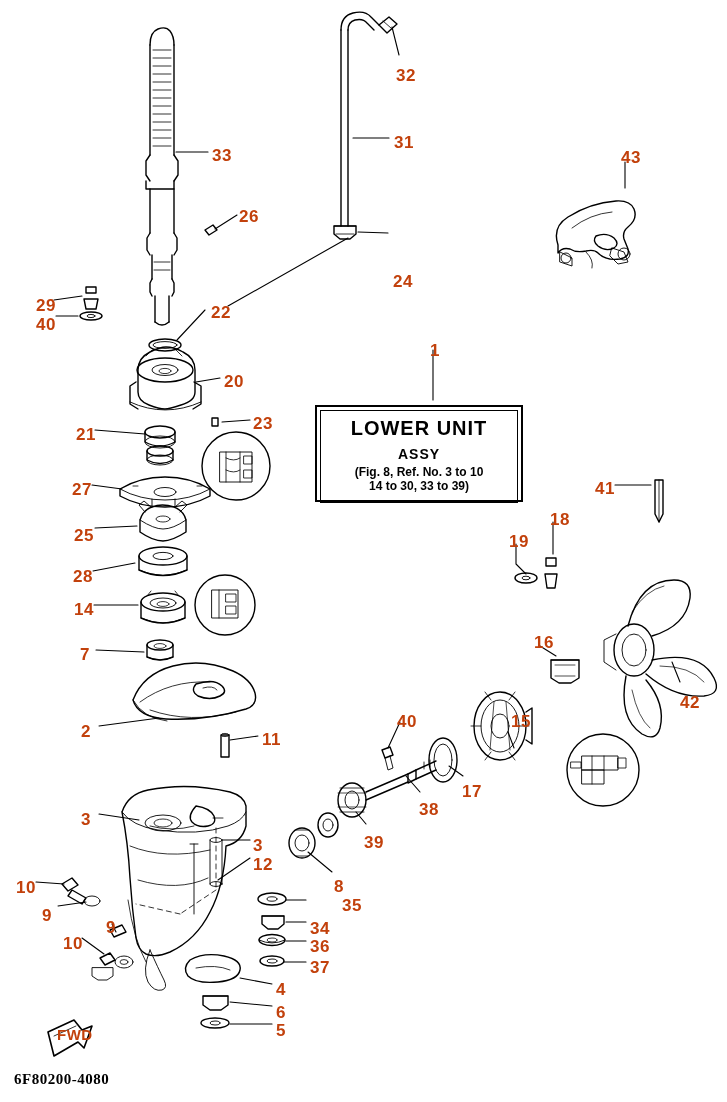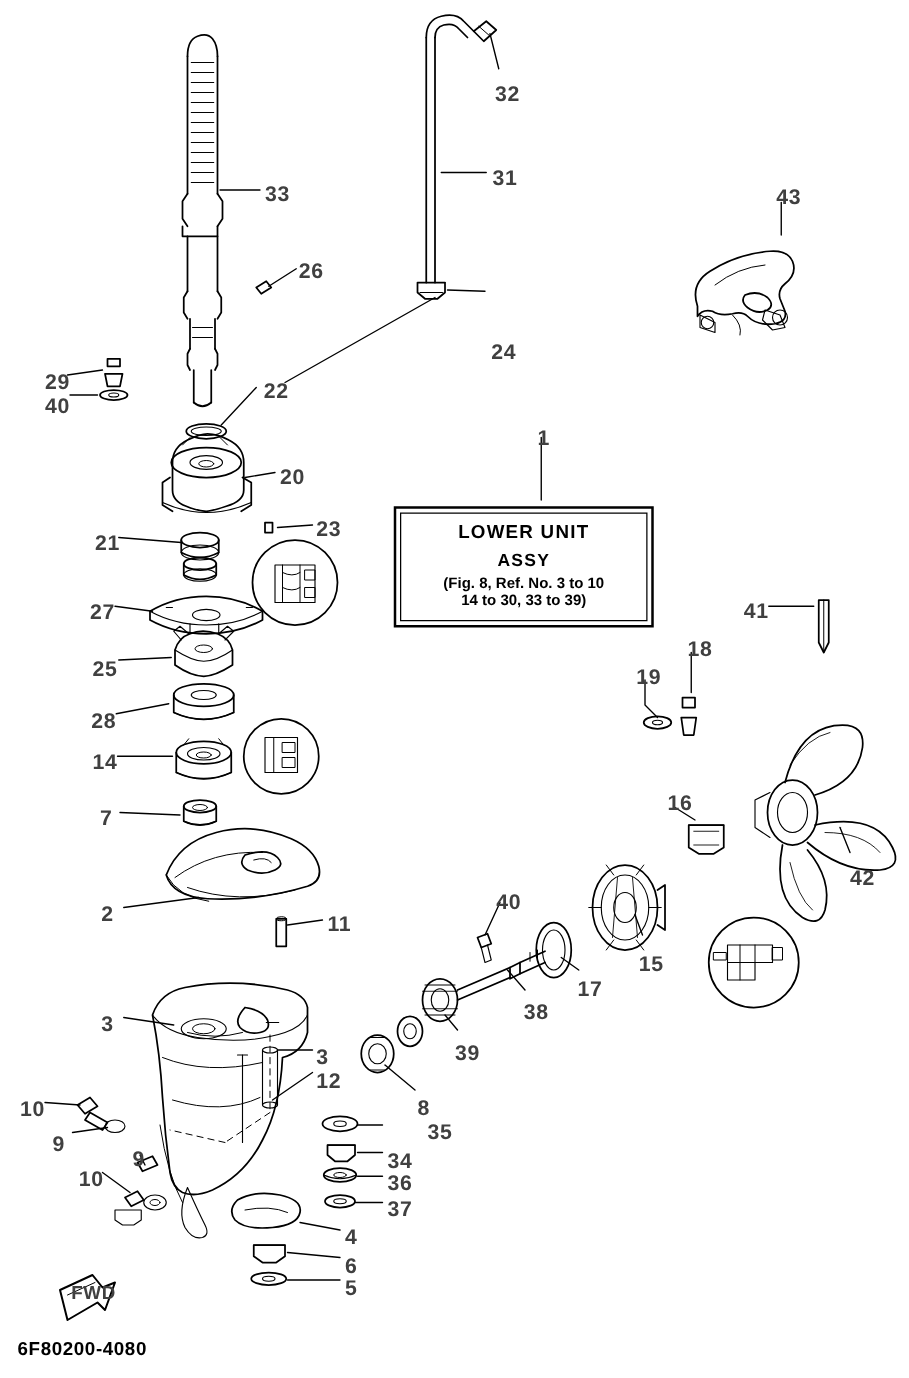--- a/index.html
+++ b/index.html
@@ -1,27 +1,27 @@
 <!DOCTYPE html>
 <html><head>
 <meta charset="utf-8">
 <style>
   html,body{margin:0;padding:0;background:#ffffff;}
   body{width:727px;height:1102px;position:relative;font-family:"Liberation Sans",sans-serif;color:#000;}
   #sheet{position:absolute;left:0;top:0;width:727px;height:1102px;overflow:hidden;}
   svg#art{position:absolute;left:0;top:0;width:727px;height:1102px;}
-  .lbl{position:absolute;font-family:"Liberation Sans",sans-serif;font-size:17px;font-weight:bold;letter-spacing:0.5px;color:#404040;white-space:nowrap;}
+  .lbl{position:absolute;font-family:"Liberation Sans",sans-serif;font-size:17px;font-weight:bold;letter-spacing:0.5px;color:#c2410c;white-space:nowrap;}
   .box-assy{position:absolute;border:2px solid #000;background:#fff;text-align:center;}
   .box-assy .inner{border:1px solid #000;margin:3px;padding:6px 4px 8px 4px;}
-  .assy-t1{font-size:15px;font-weight:bold;letter-spacing:1px;margin-bottom:6px;}
+  .assy-t1{font-size:20px;font-weight:bold;letter-spacing:1px;margin-bottom:6px;}
   .assy-t2{font-size:14px;font-weight:bold;letter-spacing:1px;margin-bottom:4px;}
   .assy-t3{font-size:12px;font-weight:bold;line-height:1.15;}
   .box-ap{position:absolute;border:2px solid #000;background:#fff;}
   .ap-text{position:absolute;right:8px;bottom:2px;font-size:16px;font-weight:bold;}
-  .partno{position:absolute;font-size:15px;font-weight:bold;letter-spacing:0.5px;}
+  .partno{position:absolute;font-size:15px;font-weight:bold;letter-spacing:0.5px;font-family:Liberation Serif, serif;}
 </style>
 </head>
 <body>
 
 <div id="sheet">
 
   <svg id="art" viewBox="0 0 727 1102" xmlns="http://www.w3.org/2000/svg">
     <g fill="none" stroke="#000" stroke-width="1.4" stroke-linecap="round" stroke-linejoin="round">
 
       <path d="M150 45 q0 -13 8 -16 q8 -3 12 2 q4 5 4 14"></path>
@@ -374,21 +374,21 @@
   <div class="lbl" style="left:74px;top:526px;">25</div>
   <div class="lbl" style="left:509px;top:532px;">19</div>
   <div class="lbl" style="left:73px;top:567px;">28</div>
   <div class="lbl" style="left:534px;top:633px;">16</div>
   <div class="lbl" style="left:74px;top:600px;">14</div>
   <div class="lbl" style="left:80px;top:645px;">7</div>
   <div class="lbl" style="left:680px;top:693px;">42</div>
   <div class="lbl" style="left:81px;top:722px;">2</div>
   <div class="lbl" style="left:262px;top:730px;">11</div>
   <div class="lbl" style="left:397px;top:712px;">40</div>
-  <div class="lbl" style="left:511px;top:762px;text-align:right;">15</div>
+  <div class="lbl" style="left:511px;top:712px;text-align:right;">15</div>
   <div class="lbl" style="left:462px;top:782px;">17</div>
   <div class="lbl" style="left:81px;top:810px;">3</div>
   <div class="lbl" style="left:419px;top:800px;">38</div>
   <div class="lbl" style="left:364px;top:833px;">39</div>
   <div class="lbl" style="left:253px;top:836px;">3</div>
   <div class="lbl" style="left:253px;top:855px;">12</div>
   <div class="lbl" style="left:334px;top:877px;">8</div>
   <div class="lbl" style="left:16px;top:878px;">10</div>
   <div class="lbl" style="left:42px;top:906px;">9</div>
   <div class="lbl" style="left:310px;top:896px;margin-left:32px;">35</div>

